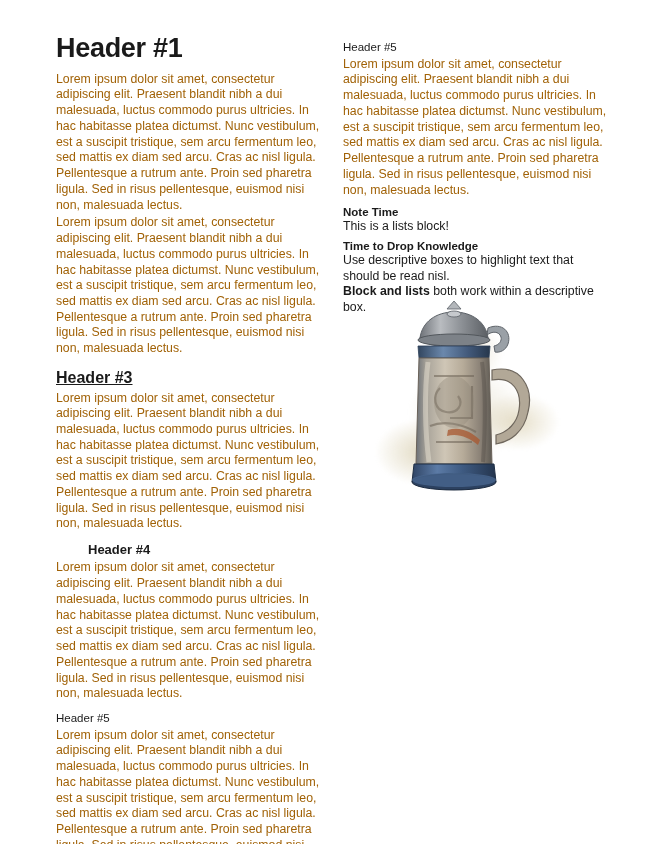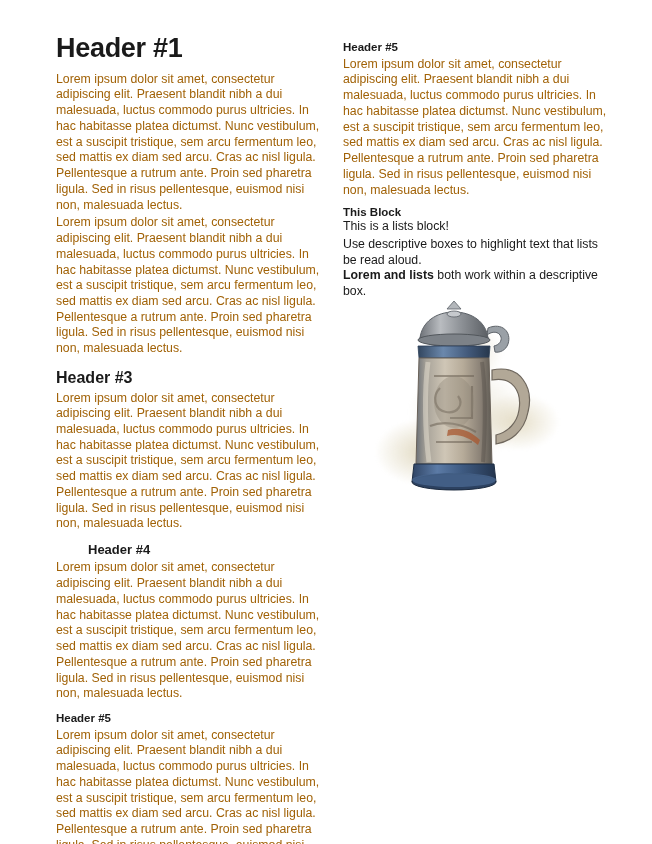--- a/index.html
+++ b/index.html
@@ -46,31 +46,32 @@
     font-weight: bold;
     margin: 14px 0 6px 0;
     line-height: 1.1;
     letter-spacing: -0.2px;
   }
   h3.h3 {
     font-size: 16px;
     font-weight: bold;
     margin: 12px 0 4px 0;
     line-height: 1.1;
+    text-decoration: underline;
   }
   h4.h4 {
     font-size: 13px;
     font-weight: bold;
     margin: 11px 0 3px 0;
     line-height: 1.1;
     padding-left: 32px;
   }
   h5.h5 {
     font-size: 11.5px;
-    font-weight: bold;
+    font-weight: normal;
     margin: 10px 0 3px 0;
     line-height: 1.1;
   }
   .col-right h5.h5 {
     margin-top: 0;
   }
   p.body {
     font-size: 12.3px;
     line-height: 1.28;
     margin: 0 0 2px 0;
@@ -151,27 +152,28 @@
       <p class="body">Lorem ipsum dolor sit amet, consectetur adipiscing elit. Praesent blandit nibh a dui malesuada, luctus commodo purus ultricies. In hac habitasse platea dictumst. Nunc vestibulum, est a suscipit tristique, sem arcu fermentum leo, sed mattis ex diam sed arcu. Cras ac nisl ligula. Pellentesque a rutrum ante. Proin sed pharetra ligula. Sed in risus pellentesque, euismod nisi non, malesuada lectus.</p>
 
     </div>
 
     <div class="col col-right">
 
       <h5 class="h5">Header #5</h5>
       <p class="body">Lorem ipsum dolor sit amet, consectetur adipiscing elit. Praesent blandit nibh a dui malesuada, luctus commodo purus ultricies. In hac habitasse platea dictumst. Nunc vestibulum, est a suscipit tristique, sem arcu fermentum leo, sed mattis ex diam sed arcu. Cras ac nisl ligula. Pellentesque a rutrum ante. Proin sed pharetra ligula. Sed in risus pellentesque, euismod nisi non, malesuada lectus.</p>
 
       <div>
-        <div class="note-title">This Block</div>
+        <div class="note-title">Note Time</div>
         <div class="note-text">This is a lists block!</div>
       </div>
 
       <div>
-        <div class="desc-text">Use descriptive boxes to highlight text that lists be read aloud.</div>
-        <div class="desc-text"><b>Lorem and lists</b><span> both work within a descriptive box.</span></div>
+        <div class="desc-title">Time to Drop Knowledge</div>
+        <div class="desc-text">Use descriptive boxes to highlight text that should be read nisl.</div>
+        <div class="desc-text"><b>Block and lists</b><span> both work within a descriptive box.</span></div>
       </div>
 
     </div>
   </div>
 
   <div class="illustration">
     <div class="stain"></div>
     <svg class="stein" viewBox="0 0 160 215" xmlns="http://www.w3.org/2000/svg">
       <defs>
         <linearGradient id="bodyGrad" x1="0" y1="0" x2="1" y2="0">

